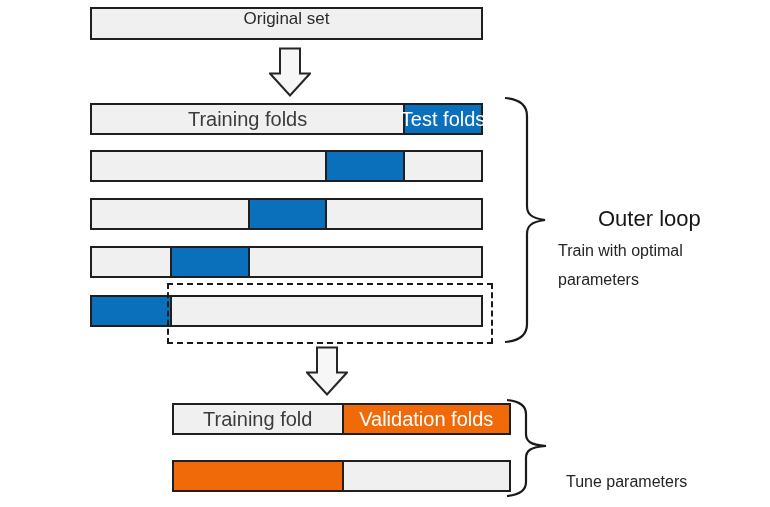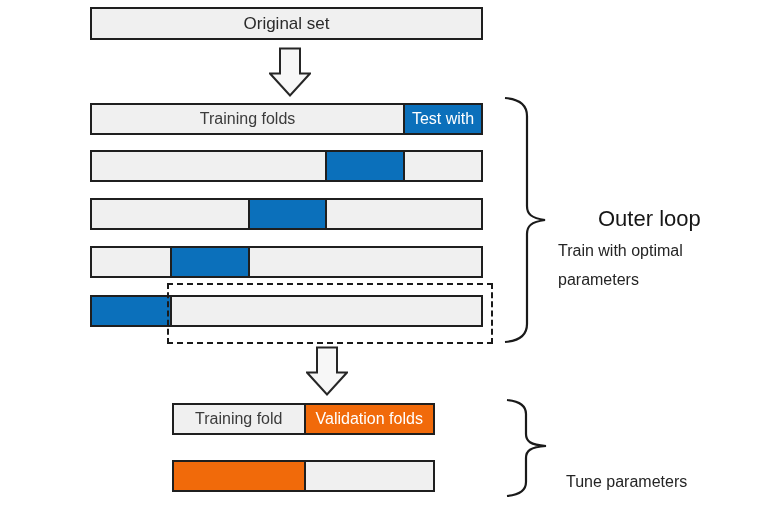--- a/index.html
+++ b/index.html
@@ -1,43 +1,43 @@
 <!DOCTYPE html>
 <html style="--border: #1f1f1f; --boxfill: #f0f0f0;"><head>
 <meta charset="utf-8">
 <style>
   html,body{margin:0;padding:0;background:#ffffff;}
   body{font-family:"Liberation Sans","DejaVu Sans",sans-serif;}
   #stage{position:relative;width:770px;height:507px;background:#ffffff;overflow:hidden;}
 
   .box{position:absolute;box-sizing:border-box;border:2.5px solid var(--border,#1f1f1f);
-       background:var(--boxfill,#f0f0f0);display:flex;align-items:center;justify-content:center;}
+       background:var(--boxfill,#f0f0f0);display:flex;align-items:flex-start;justify-content:center;}
   .row{position:absolute;box-sizing:border-box;border:2.5px solid var(--border,#1f1f1f);
        display:flex;align-items:stretch;background:var(--boxfill,#f0f0f0);left:90px;width:393px;height:32px;}
   .row .seg{box-sizing:border-box;display:flex;align-items:center;justify-content:center;height:100%;}
-  .seg-label{font-size:16px;color:#3b3b3b;white-space:nowrap;}
+  .seg-label{font-size:20px;color:#3b3b3b;white-space:nowrap;}
   .seg-label.light{color:#ffffff;}
 
   #original-box{left:90px;top:7px;width:393px;height:33px;}
   #original-label{font-size:17px;color:#2b2b2b;}
 
   #outer-row-0{top:103px;}
   #outer-row-1{top:150px;}
   #outer-row-2{top:198px;}
   #outer-row-3{top:246px;}
   #outer-row-4{top:295px;}
 
   #dashed-box{position:absolute;left:167px;top:283px;width:326px;height:61px;
               box-sizing:border-box;border:2.5px dashed #1a1a1a;background:transparent;}
 
   .arrow{position:absolute;width:42px;height:50px;}
   #arrow-1{left:269px;top:47px;}
   #arrow-2{left:306px;top:346px;}
 
-  #inner-row-0,#inner-row-1{left:172px;width:263px;}
+  #inner-row-0,#inner-row-1{left:172px;width:339px;}
   #inner-row-0{top:403px;}
   #inner-row-1{top:460px;}
 
   .brace{position:absolute;}
   #outer-brace{left:498px;top:94px;}
   #inner-brace{left:500px;top:396px;}
 
   .loop-label{position:absolute;font-size:22px;color:#161616;white-space:nowrap;margin-left:40px;}
   #outer-loop-label{left:558px;top:206px;}
   #inner-loop-label{left:566px;top:431px;}
@@ -56,21 +56,21 @@
 
   <svg id="arrow-1" class="arrow" viewBox="0 0 42 49" aria-hidden="true">
     <polygon points="11,1 31,1 31,26 41,26 21,48 1,26 11,26" fill="#f7f7f7" stroke="#262626" stroke-width="2"></polygon>
   </svg>
 
   <div id="outer-row-0" class="row">
       <div class="seg" style="width: 80%; background: rgb(240, 240, 240);">
         <span class="seg-label">Training folds</span>
       </div>
       <div class="seg" style="width: 20%; background: rgb(11, 112, 187); border-left: 2.5px solid rgb(31, 31, 31);">
-        <span class="seg-label light">Test with</span>
+        <span class="seg-label light">Test folds</span>
       </div>
     </div>
   <div id="outer-row-1" class="row">
       <div class="seg" style="width: 60%; background: rgb(240, 240, 240);"></div>
       <div class="seg" style="width: 20%; background: rgb(11, 112, 187); border-left: 2.5px solid rgb(31, 31, 31);"></div>
       <div class="seg" style="width: 20%; background: rgb(240, 240, 240); border-left: 2.5px solid rgb(31, 31, 31);"></div>
     </div>
   <div id="outer-row-2" class="row">
       <div class="seg" style="width: 40%; background: rgb(240, 240, 240);"></div>
       <div class="seg" style="width: 20%; background: rgb(11, 112, 187); border-left: 2.5px solid rgb(31, 31, 31);"></div>

